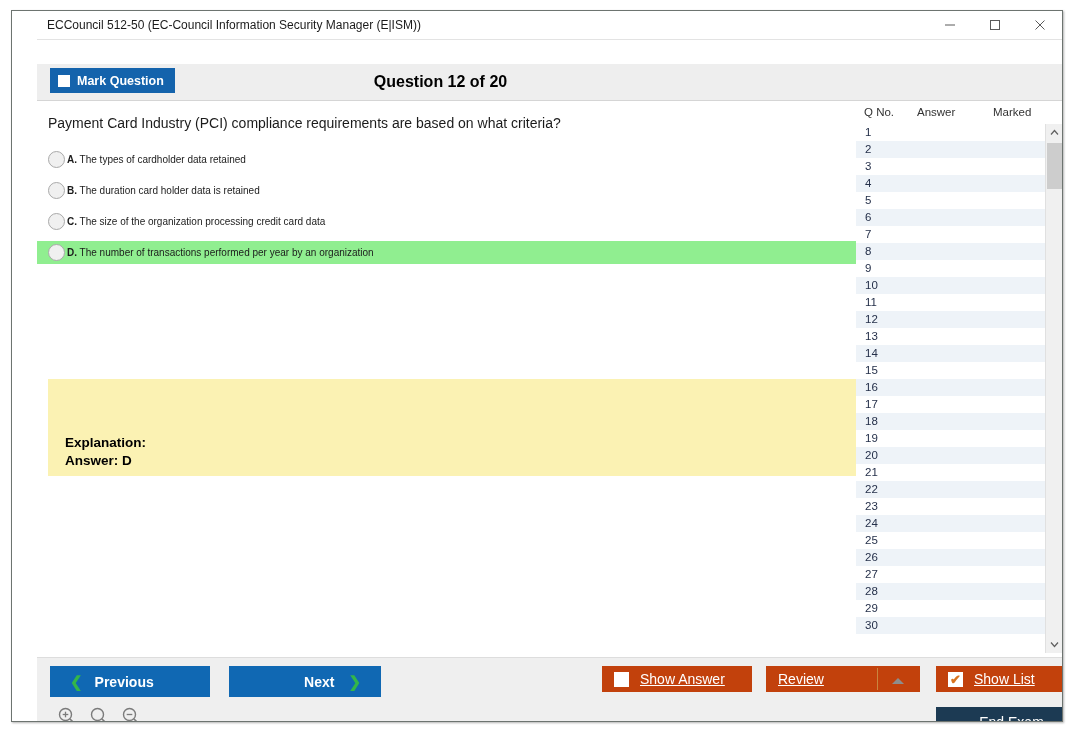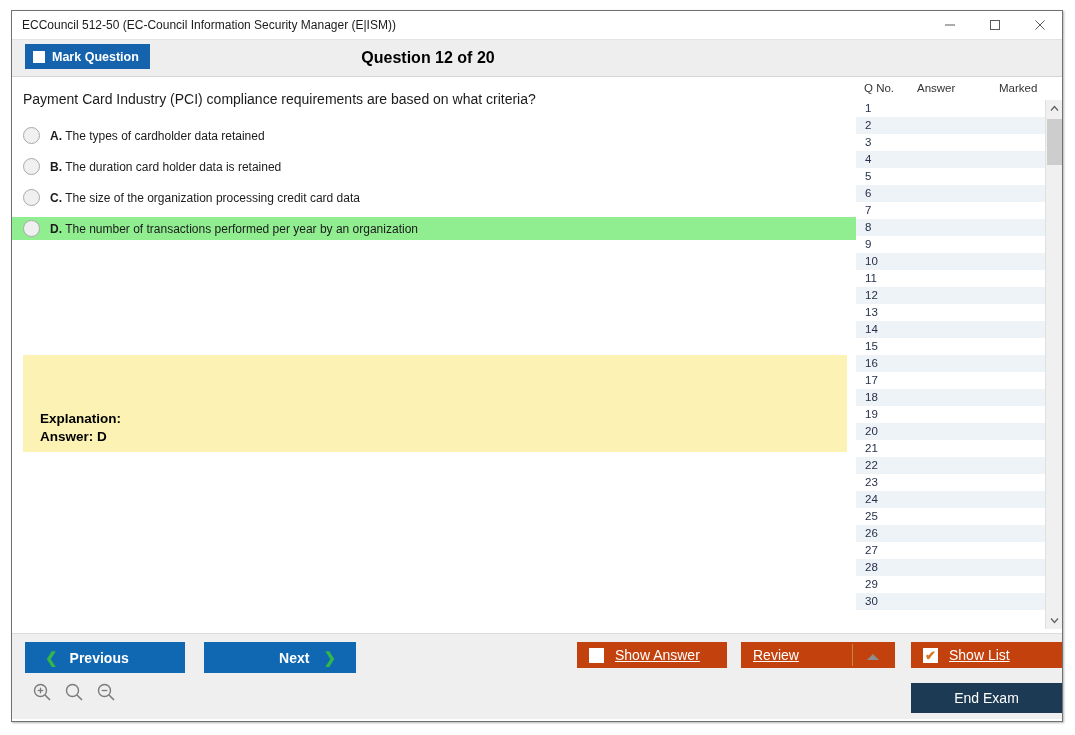--- a/index.html
+++ b/index.html
@@ -15,20 +15,21 @@
   #app-window {
     position: absolute;
     left: 11px;
     top: 10px;
     width: 1052px;
     height: 712px;
     background: #ffffff;
     border: 1px solid #6d7470;
     box-shadow: 1px 1px 2px rgba(0,0,0,0.30);
     overflow: hidden;
+    padding-left: 25px;
   }
 
   
   #titlebar {
     position: relative;
     height: 29px;
     background: #ffffff;
     border-bottom: 1px solid #e3e3e3;
   }
   #titlebar-text {
@@ -53,20 +54,21 @@
   #btn-max  { right: 45px; }
   #btn-close{ right: 0px; }
   .wbtn svg { display: block; }
 
   
   #header {
     position: relative;
     height: 37px;
     background: #eeeeee;
     border-bottom: 1px solid #d5d5d5;
+    margin-top: 24px;
   }
   #mark-question-btn {
     position: absolute;
     left: 13px;
     top: 4px;
     height: 25px;
     padding: 0 11px 0 8px;
     background: #1463ac;
     color: #ffffff;
     font-size: 12.5px;
@@ -132,22 +134,22 @@
   }
   .option-row.highlight { background: #90ee90; }
   .radio {
     width: 17px; height: 17px;
     border-radius: 50%;
     border: 1px solid #a9a9a9;
     background: #f0f0f0;
     flex: 0 0 auto;
   }
   .option-text {
-    margin-left: 10px;
-    font-size: 12px;
+    margin-left: 2px;
+    font-size: 10px;
     color: #1b1b1b;
     white-space: nowrap;
   }
   .option-text .letter { font-weight: bold; }
 
   #answer-panel {
     position: absolute;
     left: 11px;
     top: 278px;
     width: 824px;
@@ -184,21 +186,21 @@
     position: relative;
     height: 30px;
     background: #ffffff;
     border-bottom: 1px solid #c9c9c9;
     font-size: 11.5px;
     color: #333333;
   }
   #list-header span { position: absolute; top: 5px; }
   .col-qno    { left: 8px; }
   .col-answer { left: 61px; }
-  .col-marked { left: 143px; }
+  .col-marked { left: 137px; }
 
   #list-scroll {
     position: absolute;
     left: 0;
     top: 23px;
     right: 0;
     bottom: 4px;
     overflow: hidden;
     background: #ffffff;
   }

